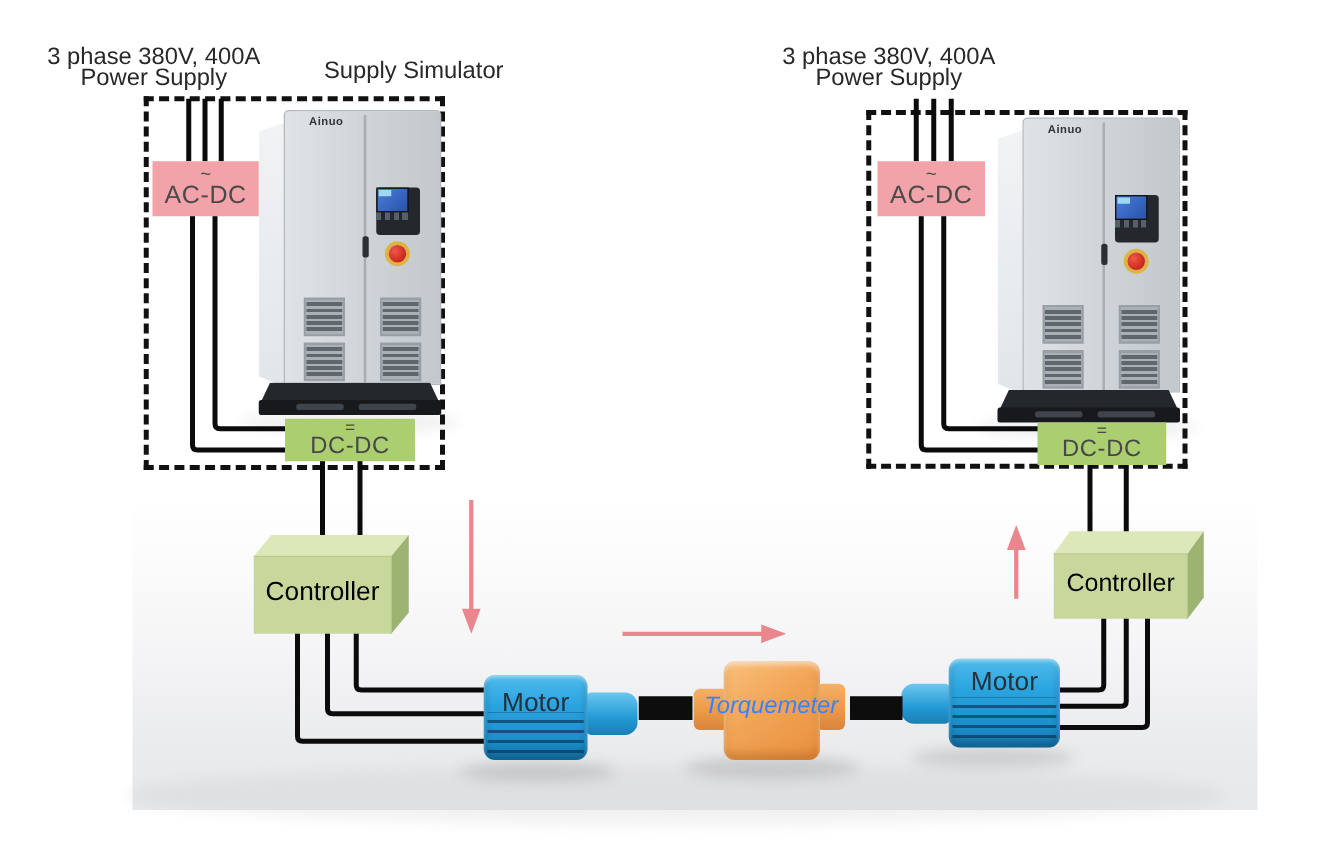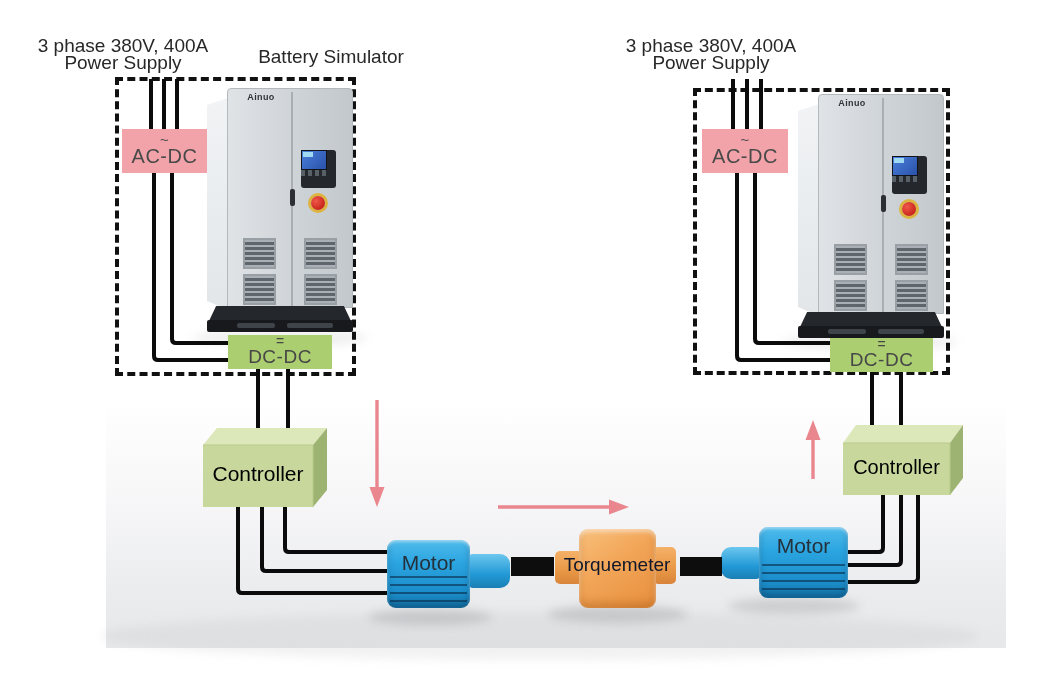--- a/index.html
+++ b/index.html
@@ -22,21 +22,21 @@
   .acdc{background:#f2a3a9;}
   .dcdc{background:#abce70;}
   .dcdc .conv-sym{font-size:14px;line-height:9px;color:#474747;}
   .dcdc .conv-lbl{font-size:19px;line-height:21px;color:#474747;}
   
   .title{position:absolute;z-index:6;text-align:center;font-size:19px;line-height:17px;color:#282828;}
   
   .complbl{position:absolute;z-index:6;text-align:center;}
   .ctrl-lbl{font-size:21px;color:#000000;}
   .motor-lbl{font-size:21px;color:#24303a;}
-  .torq-lbl{font-size:19px;color:#0f172a;}
+  .torq-lbl{font-size:19px;color:#3b82f6;font-style:italic;}
   
   .motor-body{position:absolute;z-index:5;border-radius:9px;
     background:linear-gradient(180deg,#4fbbeb 0%,#2aa4e0 35%,#1b8ecb 75%,#177cb3 100%);
     box-shadow:inset 0 2px 3px rgba(255,255,255,.45), inset 0 -5px 7px rgba(0,40,70,.35);}
   .motor-fins{position:absolute;left:3px;right:3px;
     background:repeating-linear-gradient(180deg,rgba(0,0,0,0) 0 6px,rgba(8,45,75,.62) 6px 8px);}
   .motor-shaft{position:absolute;z-index:4;
     background:linear-gradient(180deg,#6cc7ee 0%,#2299d6 60%,#1b7fb4 100%);}
   
   .torq-cube{position:absolute;z-index:5;border-radius:9px;
@@ -235,21 +235,21 @@
   <div class="motor-shaft" style="left:721px;top:547px;width:39px;height:32px;border-radius:10px 4px 4px 10px;"></div>
   <div class="motor-body" style="left:759px;top:527px;width:89px;height:71px;">
     <div class="motor-fins" style="top:31px;height:37px;"></div>
   </div>
   <div class="complbl motor-lbl" style="left:761px;top:534px;width:85px;">Motor</div>
 
   <div class="title" style="left:23px;top:37px;width:200px;">
     <div>3 phase 380V, 400A</div>
     <div>Power Supply</div>
   </div>
-  <div class="title" style="left:231px;top:48px;width:200px;">Battery Simulator</div>
+  <div class="title" style="left:231px;top:48px;width:200px;">Supply Simulator</div>
   <div class="title" style="left:611px;top:37px;width:200px;">
     <div>3 phase 380V, 400A</div>
     <div>Power Supply</div>
   </div>
   <div class="title" style="left:820px;top:37px;width:200px;">
   </div>
 
 </div>
 
 </body></html>

